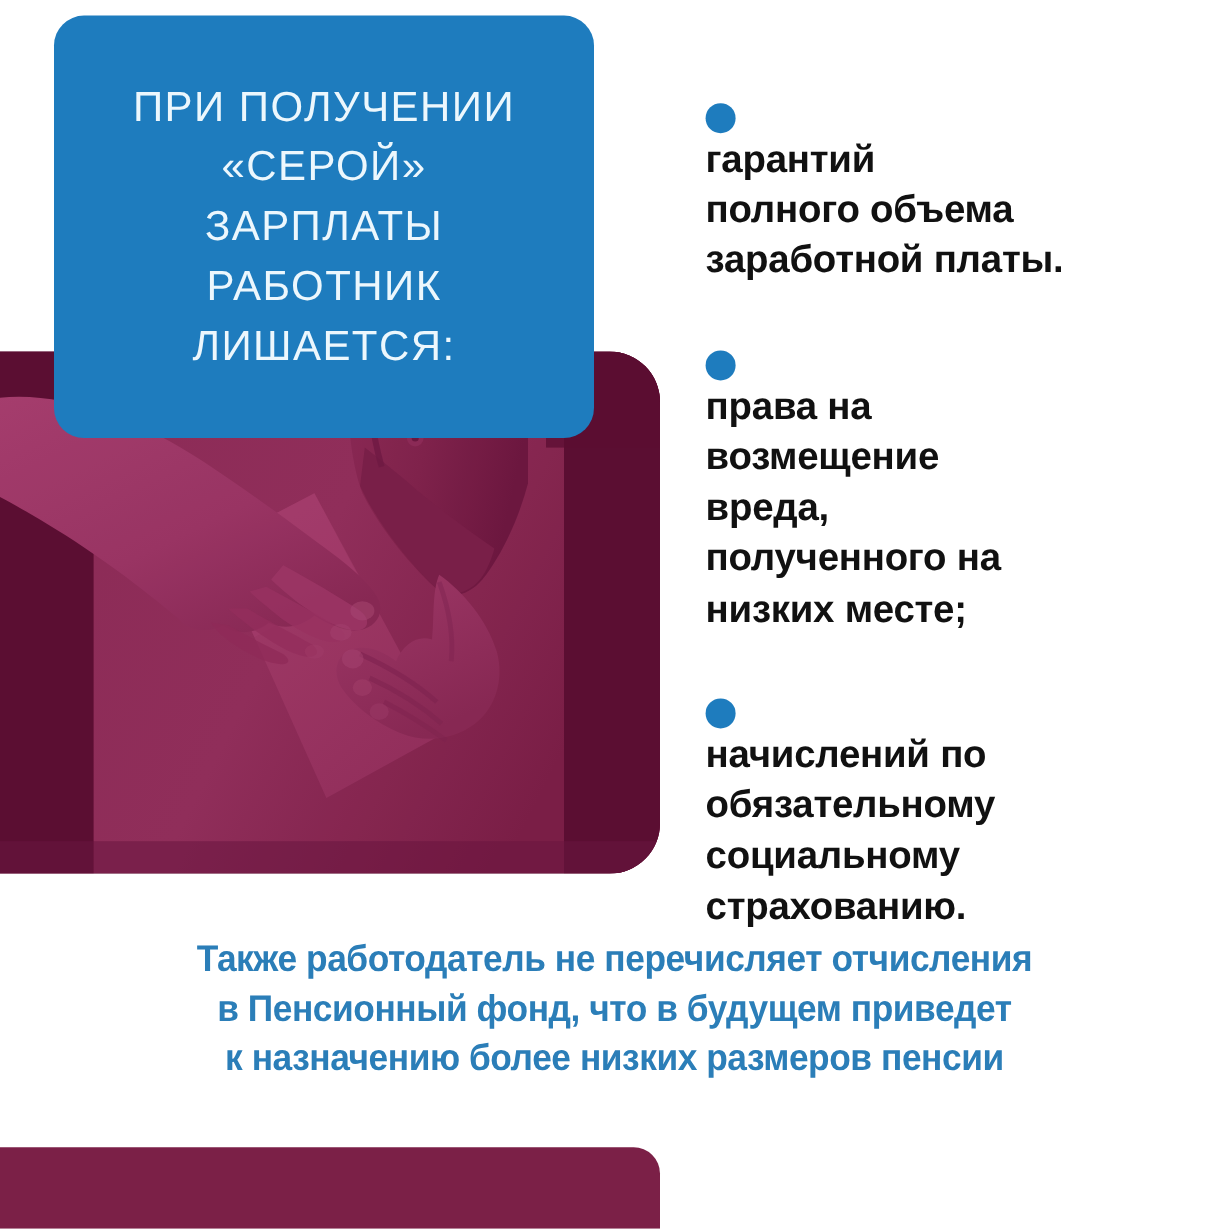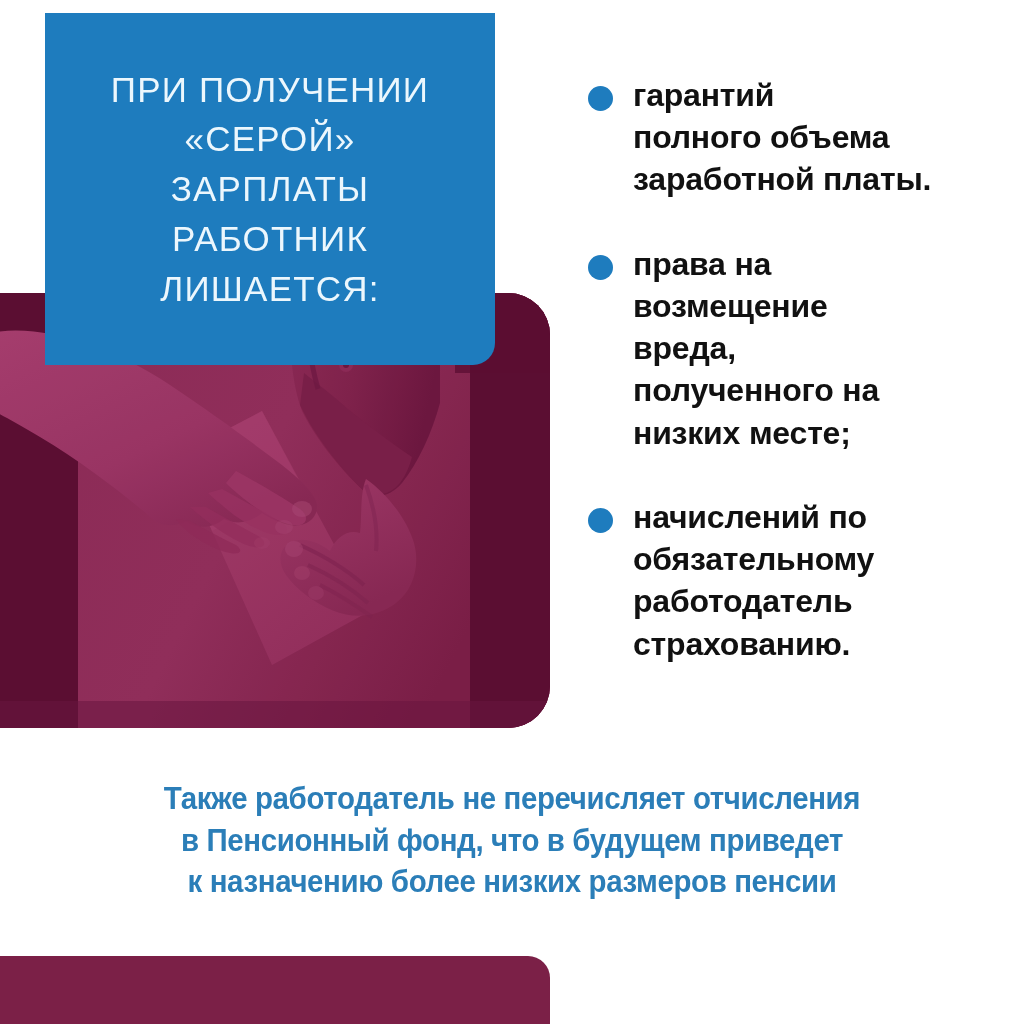--- a/index.html
+++ b/index.html
@@ -31,20 +31,21 @@
   .header-card {
     position:absolute;
     left:45px; top:13px;
     width:450px; height:352px;
     background:#1e7cbe;
     border-bottom-right-radius:22px;
     display:flex;
     align-items:center;
     justify-content:center;
     z-index:5;
+    border-radius:25px;
   }
   .header-title {
     color:#ecf7fd;
     font-size:35px;
     line-height:1.42;
     letter-spacing:1.2px;
     text-align:center;
     font-weight:400;
     white-space:pre-line;
     padding:0 14px;
@@ -53,20 +54,21 @@
   
   .bullets {
     position:absolute;
     left:588px; top:74px;
     width:410px;
   }
   .bullet-row {
     display:flex;
     align-items:flex-start;
     margin-bottom:42px;
+    flex-direction:column;
   }
   .bullet-row:last-child { margin-bottom:0; }
   .dot {
     flex:0 0 auto;
     width:25px; height:25px;
     border-radius:50%;
     background:#1e7cbe;
     margin-top:12px;
     margin-right:20px;
   }
@@ -231,21 +233,21 @@
 возмещение
 вреда,
 полученного на
 низких месте;</span>
     </div>
 
     <div class="bullet-row">
       <span class="dot"></span>
       <span class="bullet-text">начислений по
 обязательному
-работодатель
+социальному
 страхованию.</span>
     </div>
 
   </div>
 
   <div class="bottom-note">Также работодатель не перечисляет отчисления
 в Пенсионный фонд, что в будущем приведет
 к назначению более низких размеров пенсии</div>
 
   <div class="bottom-bar"></div>

